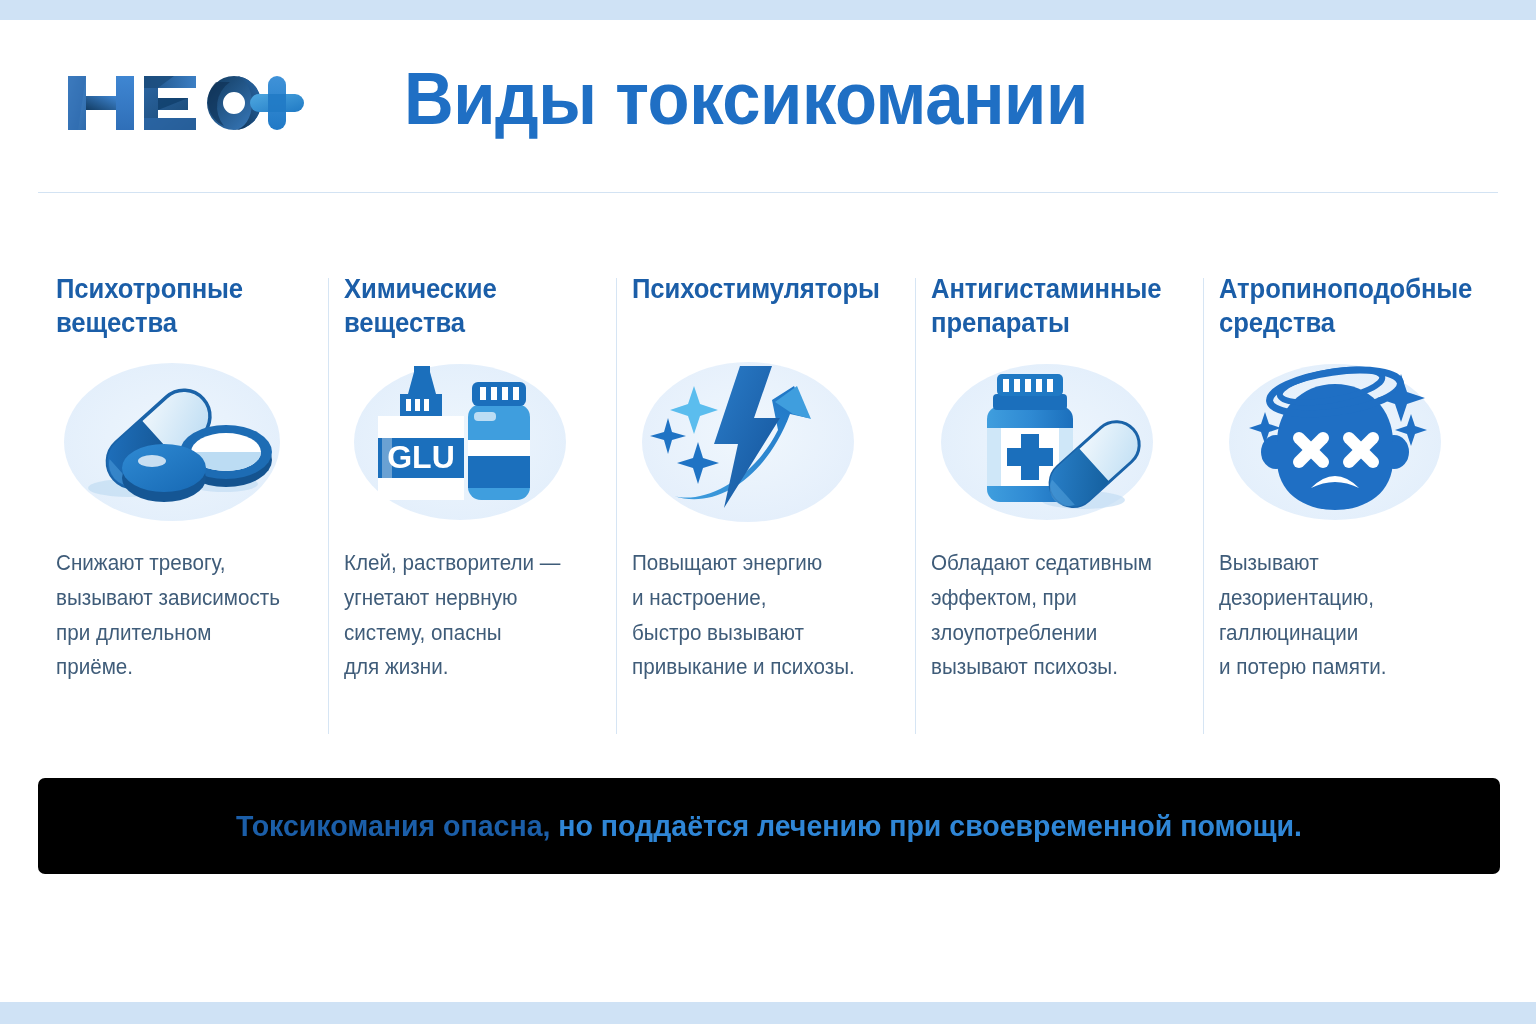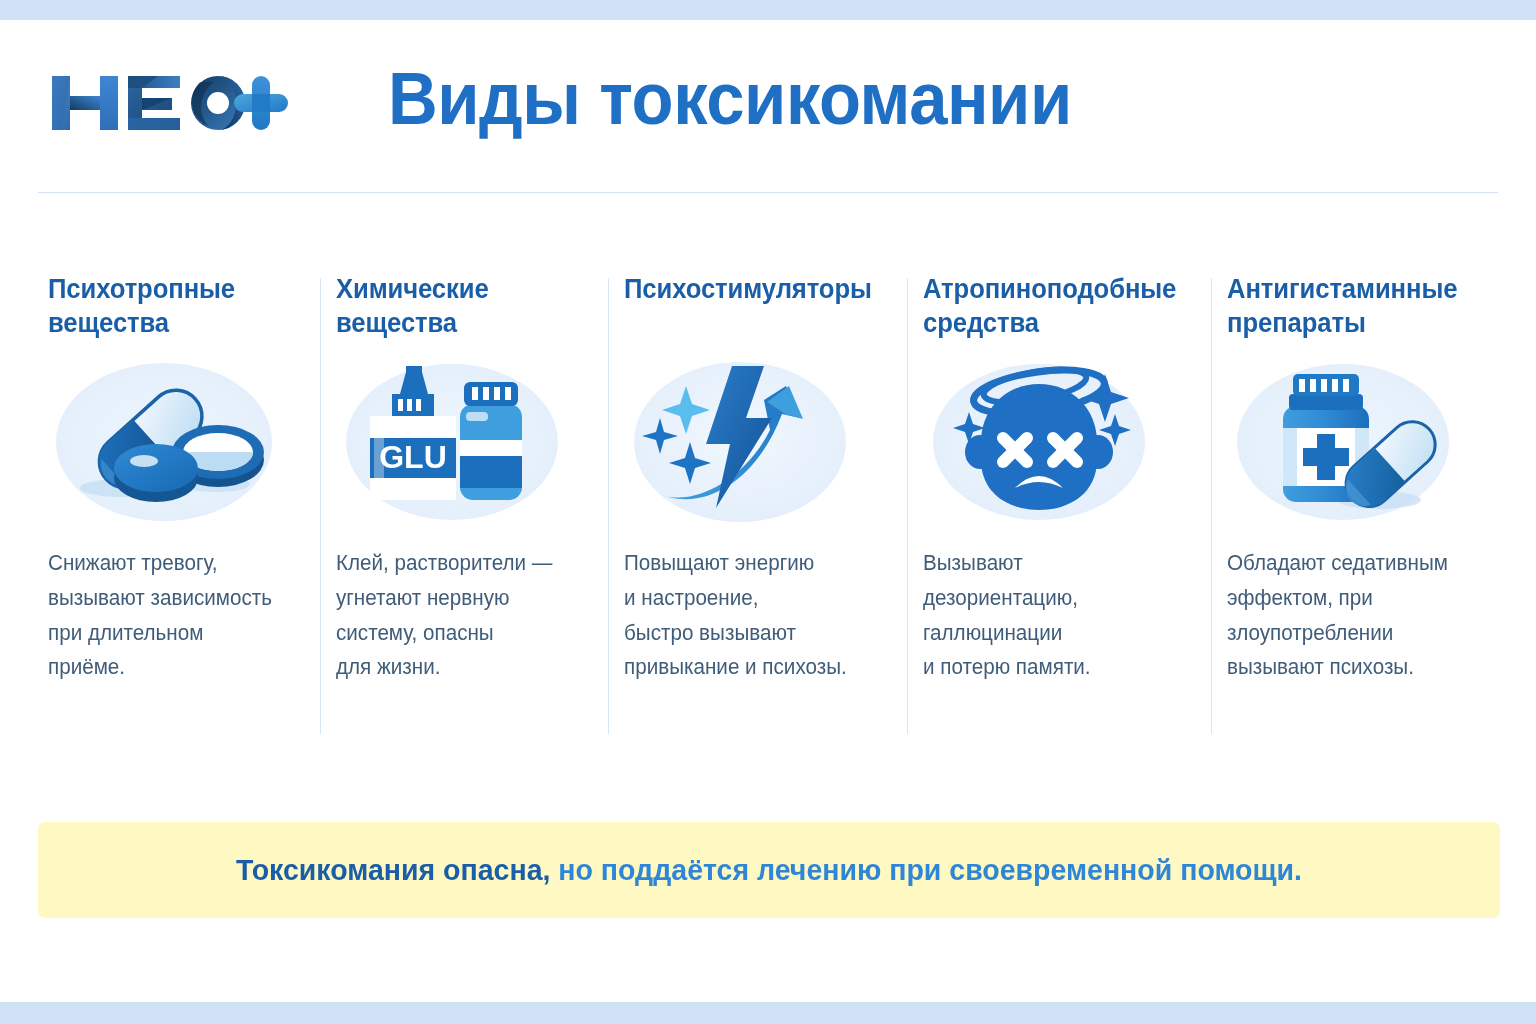--- a/index.html
+++ b/index.html
@@ -32,21 +32,21 @@
     width: 1536px;
     background: #cfe2f5;
   }
   .band-top    { top: 0;      height: 20px; }
   .band-bottom { bottom: 0;   height: 22px; }
 
   
   .header {
     position: absolute;
     top: 20px;
-    left: 0;
+    left: 16px;
     width: 1252px;
     height: 170px;
   }
 
   .logo {
     position: absolute;
     left: 48px;
     top: 48px;
     width: 240px;
     height: 70px;
@@ -74,21 +74,21 @@
     top: 192px;
     width: 1460px;
     height: 1px;
     background: #d3e3f3;
   }
 
   
   .columns {
     position: absolute;
     top: 272px;
-    left: 32px;
+    left: 40px;
     width: 1462px;
     height: 470px;
     display: flex;
     align-items: stretch;
   }
 
   .column {
     position: relative;
     flex: 1 1 0;
     padding: 0 22px 0 16px;
@@ -136,28 +136,29 @@
     letter-spacing: 0px;
     white-space: pre-line;
     transform: scaleX(0.96);
     transform-origin: left top;
   }
 
   
   .footer-banner {
     position: absolute;
     left: 38px;
-    top: 822px;
+    top: 778px;
     width: 1462px;
     height: 96px;
-    background: #fef9c3;
+    background: #000000;
     border-radius: 7px;
     display: flex;
     align-items: center;
     justify-content: center;
+    text-decoration: underline;
   }
 
   .footer-text {
     font-family: "Liberation Sans Narrow", "Liberation Sans", sans-serif;
     font-size: 30px;
     font-weight: 700;
     white-space: nowrap;
     transform: scaleX(0.95);
   }
   .footer-strong { color: #1b5ea8; }
@@ -370,59 +371,20 @@
           <path d="M66 86 L 71 102 L 87 107 L 71 112 L 66 128 L 61 112 L 45 107 L 61 102 Z" fill="#1f73c4"></path>
         </svg>
       </div>
       <div class="col-text">Повыщают энергию
 и настроение,
 быстро вызывают
 привыкание и психозы.</div>
     </div>
 
     <div class="column">
-      <div class="col-title">Атропиноподобные средства</div>
-      <div class="col-icon">
-        <svg width="250" height="172" viewBox="0 0 250 172" xmlns="http://www.w3.org/2000/svg">
-          <defs>
-            <radialGradient id="bg4" cx="50%" cy="50%" r="60%">
-              <stop offset="0" stop-color="#eef6fd"></stop>
-                <stop offset="1" stop-color="#e2eefb"></stop>
-            </radialGradient>
-          </defs>
-          <ellipse cx="116" cy="86" rx="106" ry="78" fill="url(#bg4)"></ellipse>
-
-          <ellipse cx="57" cy="96" rx="15" ry="17" fill="#1f6fc4"></ellipse>
-          <ellipse cx="175" cy="96" rx="15" ry="17" fill="#1f6fc4"></ellipse>
-          <path d="M116 28 c 34 0 58 26 58 58 v18 c 0 32 -26 50 -58 50 s-58 -18 -58 -50 v-18 c 0 -32 24 -58 58 -58 z" fill="#1f6fc4"></path>
-
-          <g stroke="#ffffff" stroke-width="12" stroke-linecap="round">
-            <line x1="80" y1="82" x2="104" y2="106"></line>
-            <line x1="104" y1="82" x2="80" y2="106"></line>
-            <line x1="130" y1="82" x2="154" y2="106"></line>
-            <line x1="154" y1="82" x2="130" y2="106"></line>
-          </g>
-
-          <path d="M92 132 q 24 -24 48 0 q -24 -12 -48 0 z" fill="#ffffff"></path>
-
-          <ellipse cx="116" cy="36" rx="66" ry="20" fill="none" stroke="#1f6fc4" stroke-width="7" transform="rotate(-8 116 36)"></ellipse>
-          <ellipse cx="112" cy="30" rx="52" ry="14" fill="none" stroke="#1f6fc4" stroke-width="6" transform="rotate(-10 112 30)"></ellipse>
-
-          <path d="M182 18 L 188 36 L 206 42 L 188 48 L 182 66 L 176 48 L 158 42 L 176 36 Z" fill="#1f6fc4"></path>
-          <path d="M46 56 L 50 68 L 62 72 L 50 76 L 46 88 L 42 76 L 30 72 L 42 68 Z" fill="#1f6fc4"></path>
-          <path d="M192 58 L 196 70 L 208 74 L 196 78 L 192 90 L 188 78 L 176 74 L 188 70 Z" fill="#1f6fc4"></path>
-        </svg>
-      </div>
-      <div class="col-text">Вызывают
-дезориентацию,
-галлюцинации
-и потерю памяти.</div>
-    </div>
-
-    <div class="column">
       <div class="col-title">Антигистаминные препараты</div>
       <div class="col-icon">
         <svg width="250" height="172" viewBox="0 0 250 172" xmlns="http://www.w3.org/2000/svg">
           <defs>
             <radialGradient id="bg5" cx="50%" cy="50%" r="60%">
               <stop offset="0" stop-color="#eef6fd"></stop>
                 <stop offset="1" stop-color="#e2eefb"></stop>
             </radialGradient>
             <linearGradient id="btl" x1="0" y1="0" x2="1" y2="0">
               <stop offset="0" stop-color="#3f9ede"></stop>
@@ -467,20 +429,59 @@
             <path d="M122 94 a18 18 0 0 0 0 34 v-34z" fill="#57a6e0" opacity="0.5"></path>
           </g>
         </svg>
       </div>
       <div class="col-text">Обладают седативным
 эффектом, при
 злоупотреблении
 вызывают психозы.</div>
     </div>
 
+    <div class="column">
+      <div class="col-title">Атропиноподобные средства</div>
+      <div class="col-icon">
+        <svg width="250" height="172" viewBox="0 0 250 172" xmlns="http://www.w3.org/2000/svg">
+          <defs>
+            <radialGradient id="bg4" cx="50%" cy="50%" r="60%">
+              <stop offset="0" stop-color="#eef6fd"></stop>
+                <stop offset="1" stop-color="#e2eefb"></stop>
+            </radialGradient>
+          </defs>
+          <ellipse cx="116" cy="86" rx="106" ry="78" fill="url(#bg4)"></ellipse>
+
+          <ellipse cx="57" cy="96" rx="15" ry="17" fill="#1f6fc4"></ellipse>
+          <ellipse cx="175" cy="96" rx="15" ry="17" fill="#1f6fc4"></ellipse>
+          <path d="M116 28 c 34 0 58 26 58 58 v18 c 0 32 -26 50 -58 50 s-58 -18 -58 -50 v-18 c 0 -32 24 -58 58 -58 z" fill="#1f6fc4"></path>
+
+          <g stroke="#ffffff" stroke-width="12" stroke-linecap="round">
+            <line x1="80" y1="82" x2="104" y2="106"></line>
+            <line x1="104" y1="82" x2="80" y2="106"></line>
+            <line x1="130" y1="82" x2="154" y2="106"></line>
+            <line x1="154" y1="82" x2="130" y2="106"></line>
+          </g>
+
+          <path d="M92 132 q 24 -24 48 0 q -24 -12 -48 0 z" fill="#ffffff"></path>
+
+          <ellipse cx="116" cy="36" rx="66" ry="20" fill="none" stroke="#1f6fc4" stroke-width="7" transform="rotate(-8 116 36)"></ellipse>
+          <ellipse cx="112" cy="30" rx="52" ry="14" fill="none" stroke="#1f6fc4" stroke-width="6" transform="rotate(-10 112 30)"></ellipse>
+
+          <path d="M182 18 L 188 36 L 206 42 L 188 48 L 182 66 L 176 48 L 158 42 L 176 36 Z" fill="#1f6fc4"></path>
+          <path d="M46 56 L 50 68 L 62 72 L 50 76 L 46 88 L 42 76 L 30 72 L 42 68 Z" fill="#1f6fc4"></path>
+          <path d="M192 58 L 196 70 L 208 74 L 196 78 L 192 90 L 188 78 L 176 74 L 188 70 Z" fill="#1f6fc4"></path>
+        </svg>
+      </div>
+      <div class="col-text">Вызывают
+дезориентацию,
+галлюцинации
+и потерю памяти.</div>
+    </div>
+
   </div>
 
   <div class="footer-banner">
     <div class="footer-text">
       <span class="footer-strong">Токсикомания опасна,</span><span class="footer-rest"> но поддаётся лечению при своевременной помощи.</span>
     </div>
   </div>
 
   <div class="band band-bottom"></div>
 

